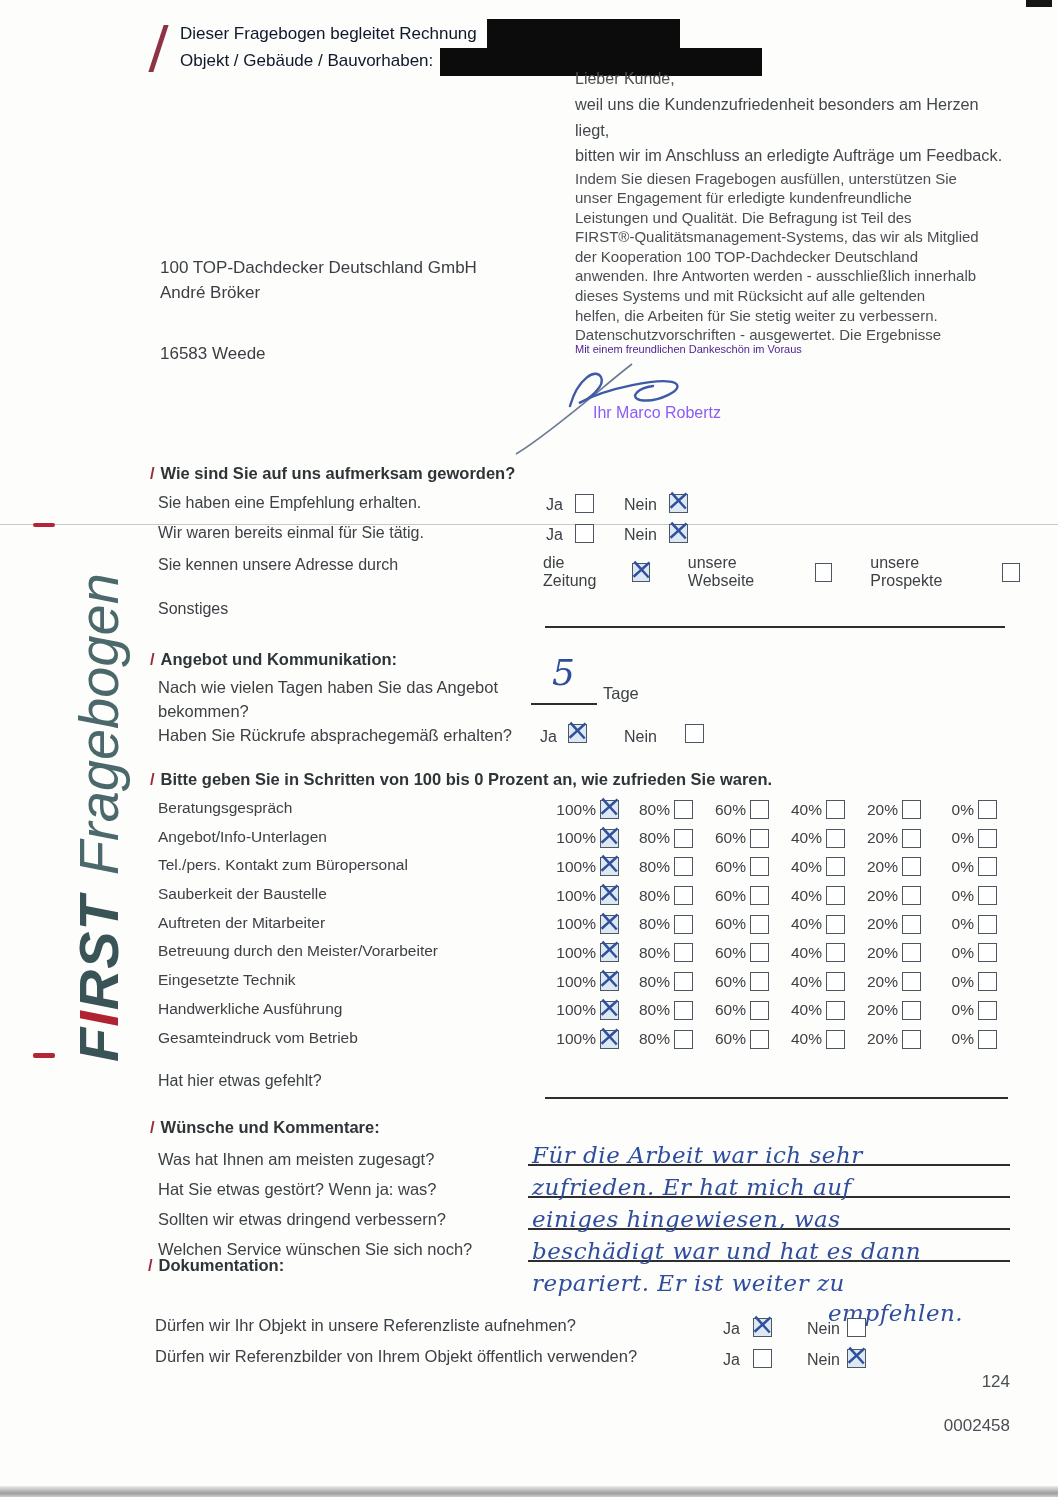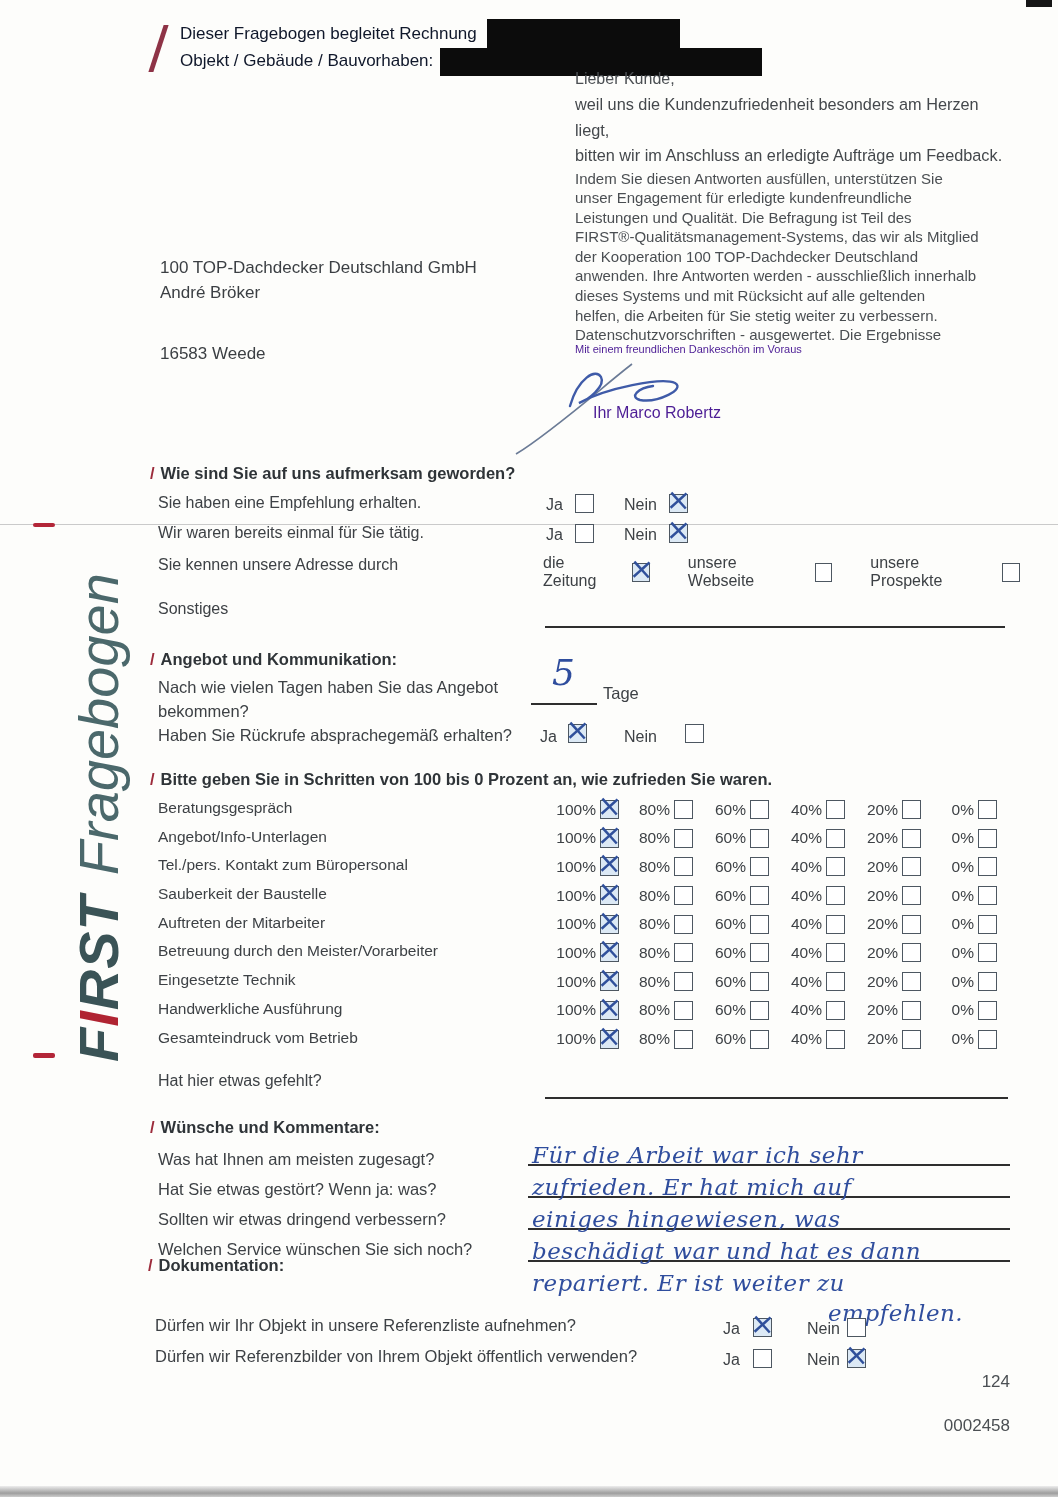--- a/index.html
+++ b/index.html
@@ -18,21 +18,21 @@
   .redact{background:#0c0c0c}
   .redact1{left:487px;top:19px;width:193px;height:30px}
   .redact2{left:440px;top:48px;width:322px;height:28px}
   .corner-mark{left:1026px;top:0;width:26px;height:7px;background:#161616}
   
   .letter{left:575px;top:66px;width:432px}
   .l-salutation{font-size:16px;line-height:26px;color:#4a4e52}
   .l-intro{font-size:16.3px;line-height:25.5px;color:#44484c}
   .l-body{font-size:15px;line-height:19.6px;color:#4a4e52}
   .l-closing{left:575px;top:343px;font-size:11px;color:#4c1d95}
-  .l-signer{left:593px;top:404px;font-size:16px;color:#4c1d95}
+  .l-signer{left:593px;top:404px;font-size:16px;color:#8b5cf6}
   .sig-svg{left:510px;top:350px}
   
   .recipient{left:160px;top:256px;font-size:17px;line-height:24.5px;color:#3b3f43}
   .recip-city{left:160px;top:344px;font-size:17px;color:#3b3f43}
   
   .logo{left:66px;top:1062px;transform:rotate(-90deg);transform-origin:0 0;white-space:nowrap;font-style:italic}
   .logo .brand{font-weight:700;font-size:56px;color:#3a5356;letter-spacing:1px}
   .logo .i-red{color:#b02432}
   .logo .product{font-size:56px;color:#4b686b;margin-left:20px}
   
@@ -129,21 +129,21 @@
 <div class="abs redact redact2"></div>
 
 
 <div class="abs letter">
   <div class="l-salutation">Lieber Kunde,</div>
 
     <div class="l-intro">weil uns die Kundenzufriedenheit besonders am Herzen liegt,</div>
 
     <div class="l-intro">bitten wir im Anschluss an erledigte Aufträge um Feedback.</div>
 
-    <div class="l-body">Indem Sie diesen Antworten ausfüllen, unterstützen Sie</div>
+    <div class="l-body">Indem Sie diesen Fragebogen ausfüllen, unterstützen Sie</div>
 
     <div class="l-body">unser Engagement für erledigte kundenfreundliche</div>
 
     <div class="l-body">Leistungen und Qualität. Die Befragung ist Teil des</div>
 
     <div class="l-body">FIRST®-Qualitätsmanagement-Systems, das wir als Mitglied</div>
 
     <div class="l-body">der Kooperation 100 TOP-Dachdecker Deutschland</div>
 
     <div class="l-body">anwenden. Ihre Antworten werden - ausschließlich innerhalb</div>

